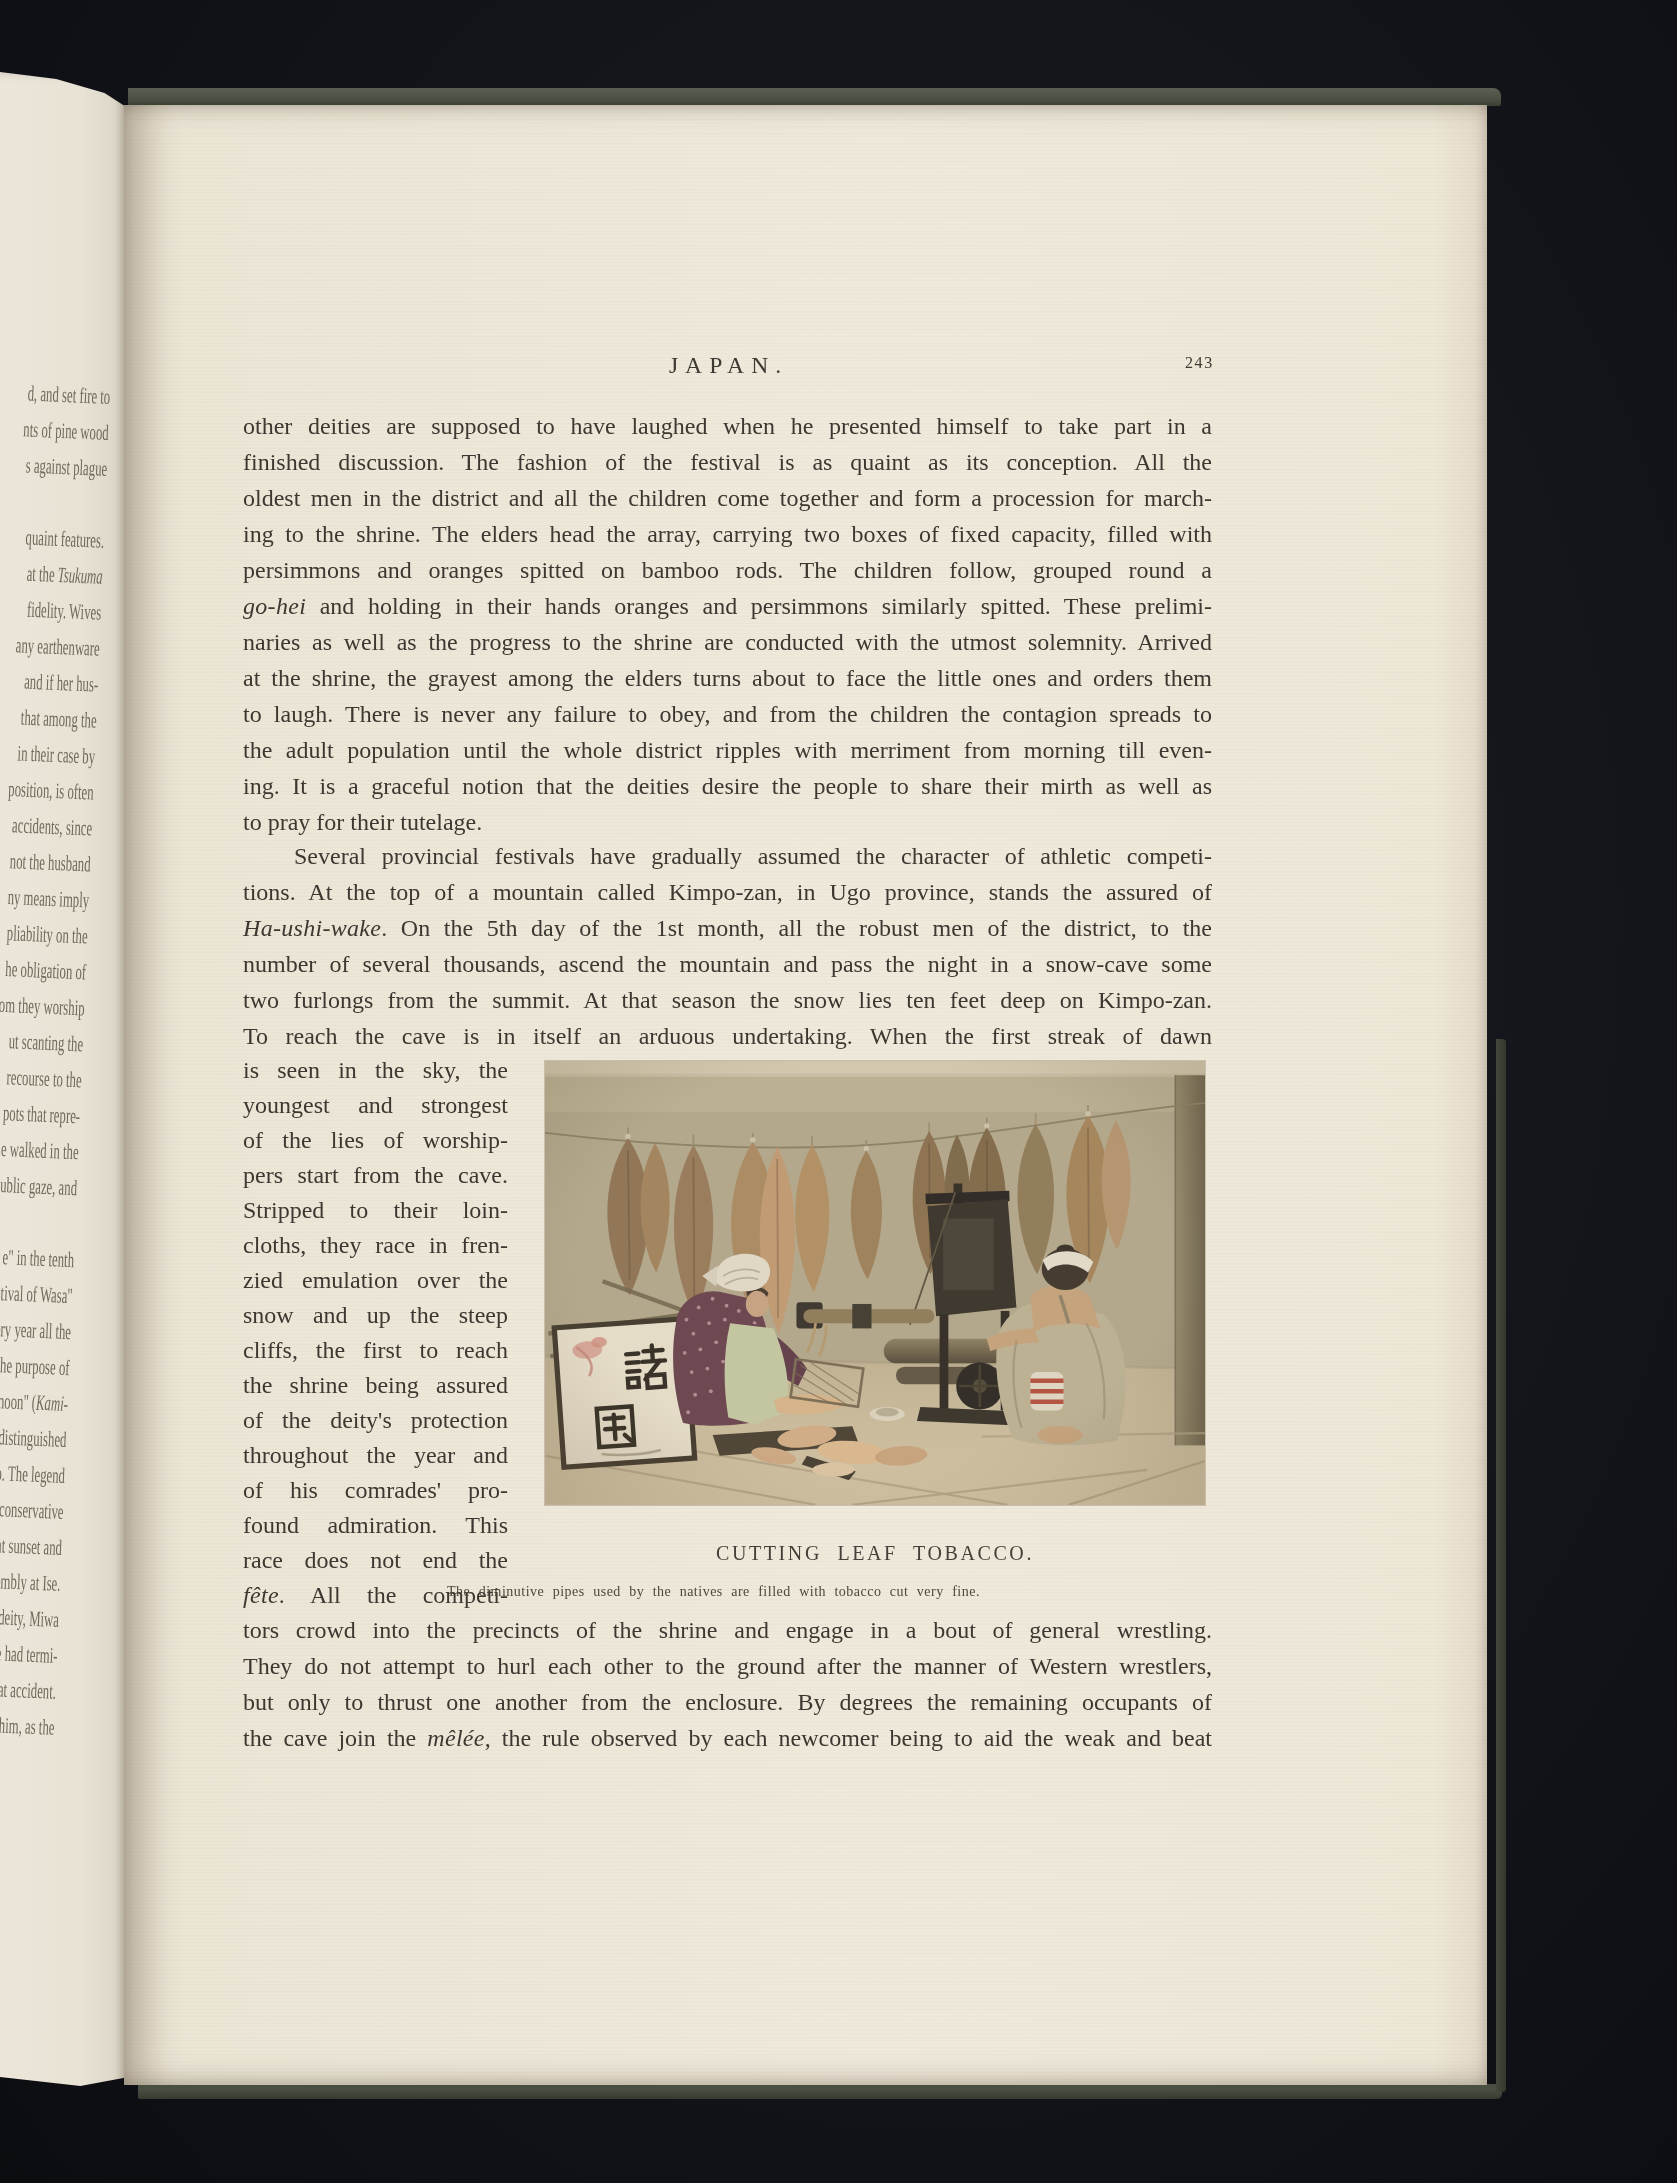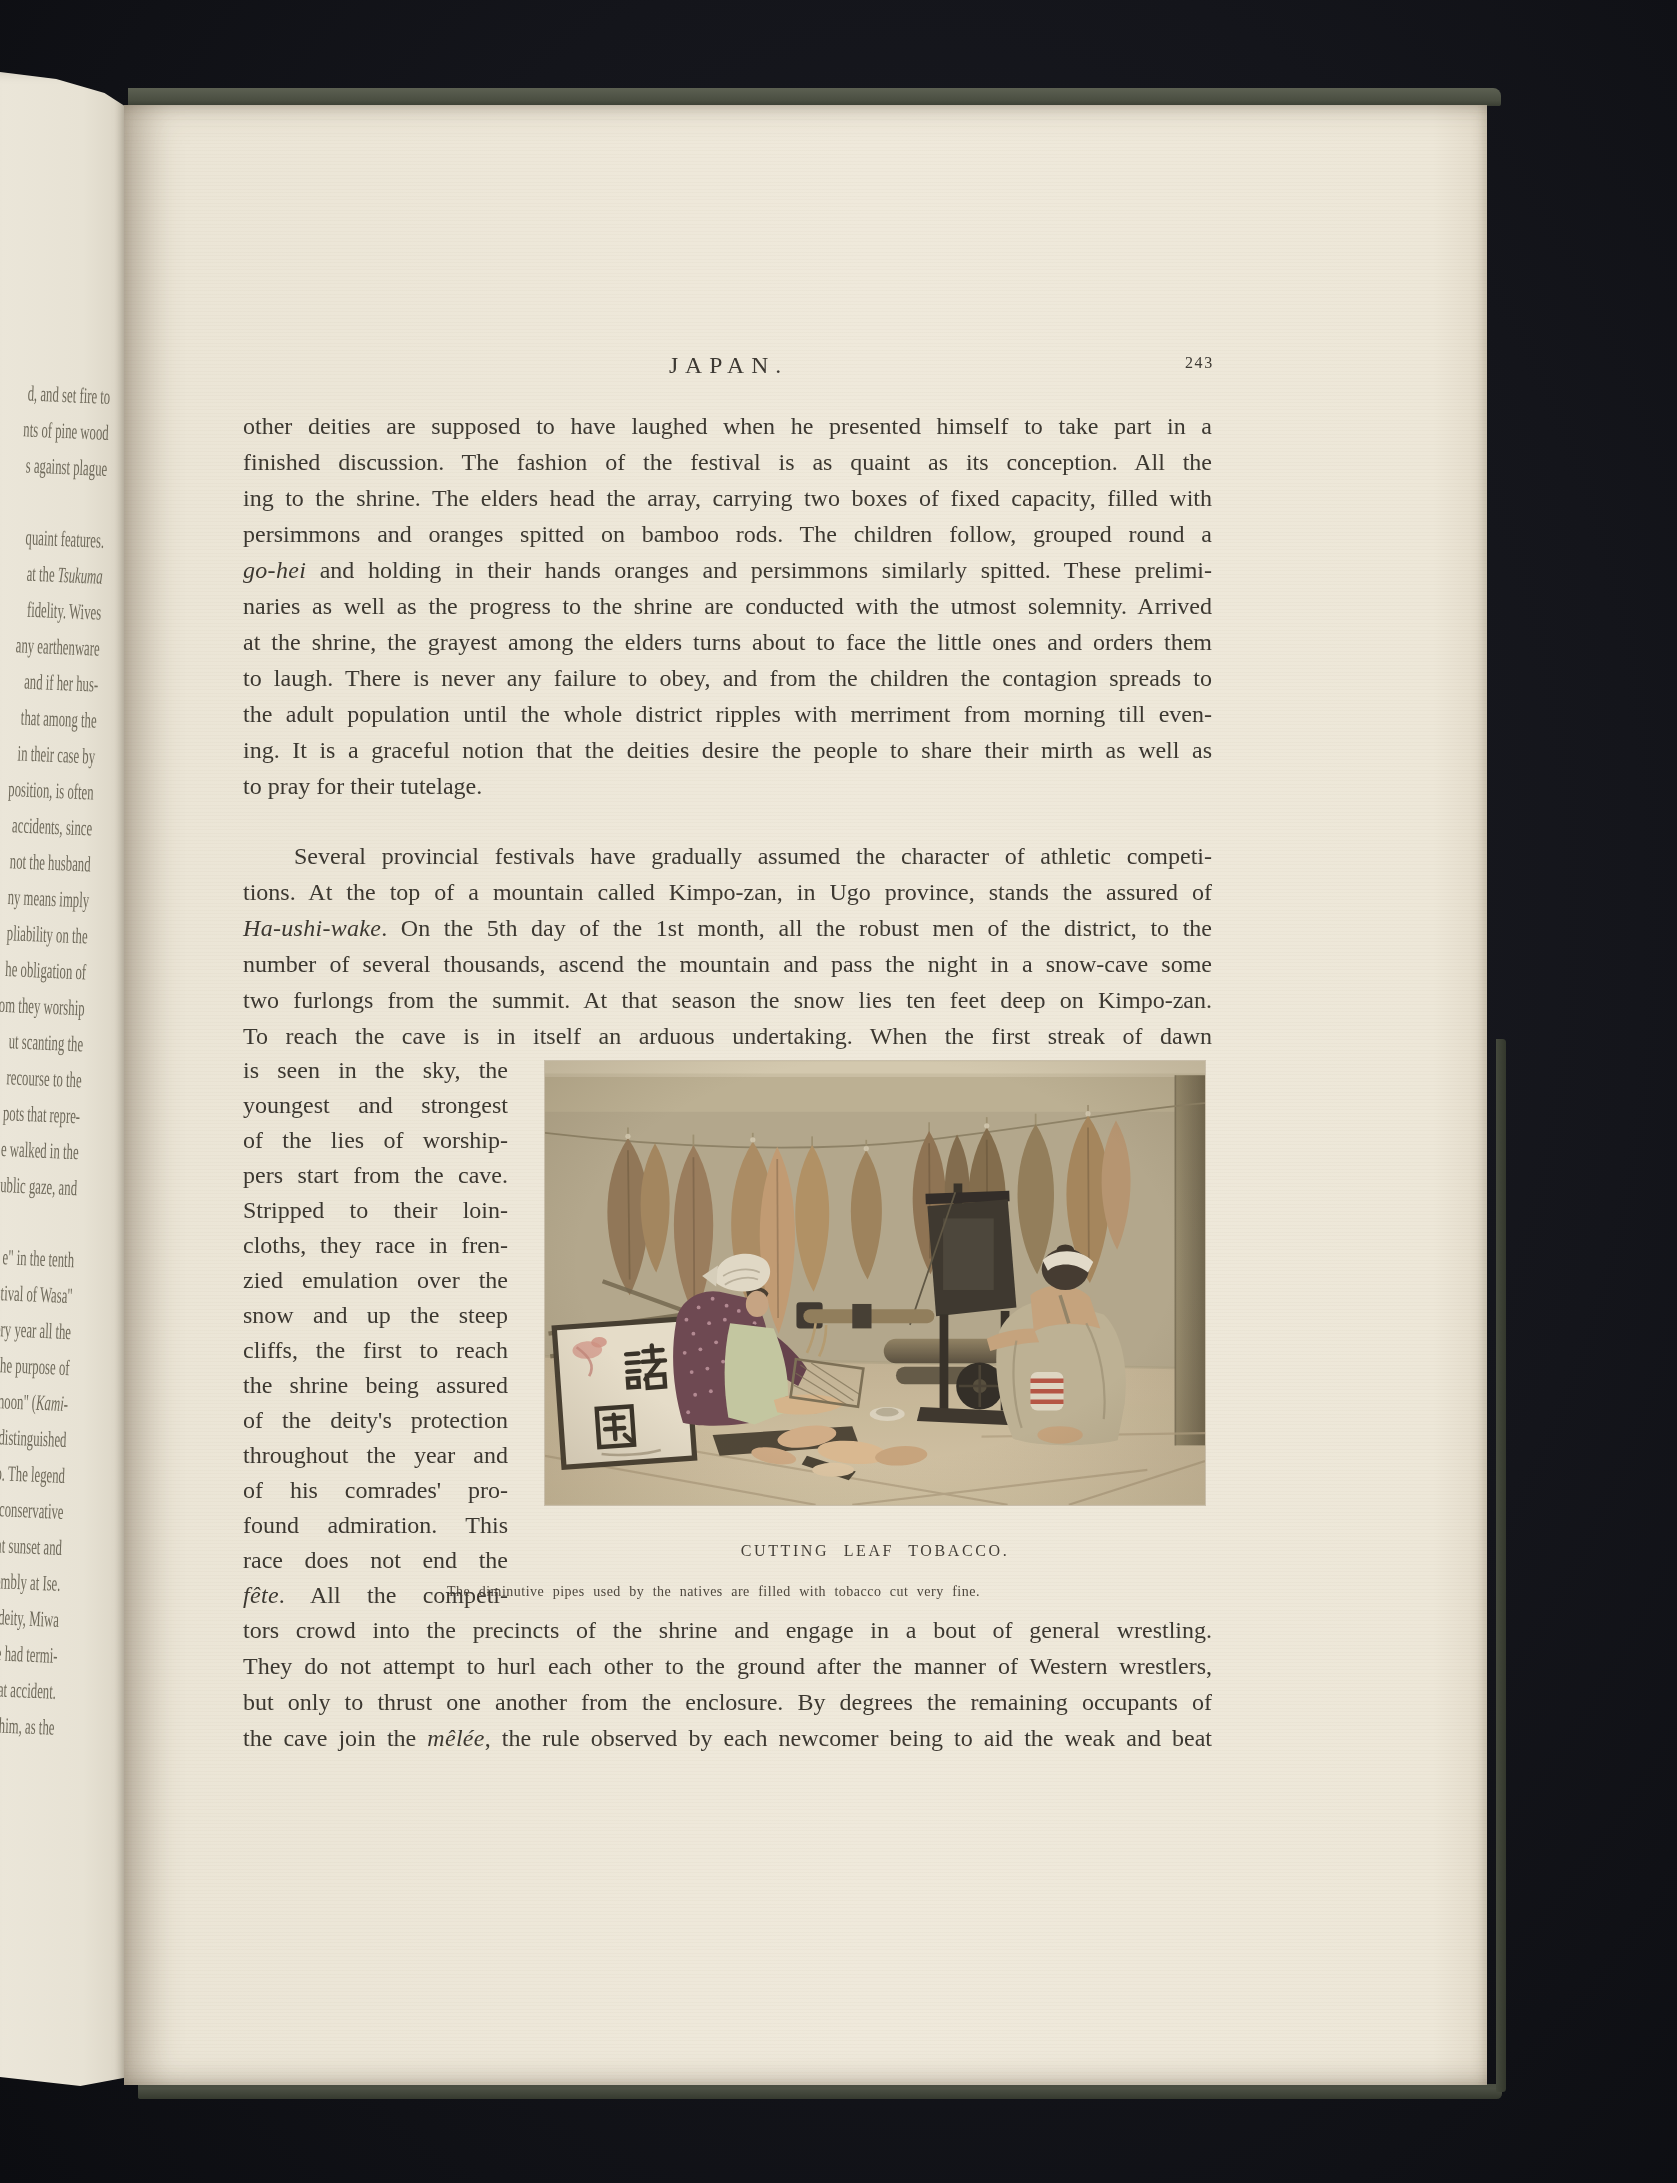--- a/index.html
+++ b/index.html
@@ -53,21 +53,21 @@
   .narrow{top:948px;left:119px;width:265px;line-height:35px;}
   .p3{top:1507px;left:119px;width:969px;line-height:36px;}
 
   
   .photo{position:absolute;left:421px;top:956px;width:660px;height:444px;margin:0;
     outline:0.9px solid rgba(138,118,88,.35);
     box-shadow:0 0 12.2px rgba(120,100,70,.18) inset;}
   .photo svg{display:block;}
 
   .caption{position:absolute;top:1437px;left:421px;width:660px;text-align:center;
-    font-size:16px;letter-spacing:2.6px;word-spacing:7.9px;color:#443f38;}
+    font-size:20px;letter-spacing:2.6px;word-spacing:7.9px;color:#443f38;}
   .subcaption{position:absolute;top:1467px;left:323px;width:856px;
     font-size:14px;letter-spacing:0.5px;word-spacing:4.4px;color:#4d463d;margin-top:12px;}
 </style>
 </head>
 <body>
 
 <div class="stage">
 
   <div class="left-page">
     <div class="lp-text">
@@ -119,20 +119,21 @@
   <div class="page">
 
     <div class="running-head">
       <div class="head-title">JAPAN.</div>
       <div class="page-num">243</div>
     </div>
 
     <div class="para p1">
         <div class="tline">other deities are supposed to have laughed when he presented himself to take part in a</div>
         <div class="tline">finished discussion.  The fashion of the festival is as quaint as its conception.  All the</div>
+        <div class="tline">oldest men in the district and all the children come together and form a procession for march-</div>
         <div class="tline">ing to the shrine.  The elders head the array, carrying two boxes of fixed capacity, filled with</div>
         <div class="tline">persimmons and oranges spitted on bamboo rods.  The children follow, grouped round a</div>
         <div class="tline"><em>go-hei</em> and holding in their hands oranges and persimmons similarly spitted.  These prelimi-</div>
         <div class="tline">naries as well as the progress to the shrine are conducted with the utmost solemnity.  Arrived</div>
         <div class="tline">at the shrine, the grayest among the elders turns about to face the little ones and orders them</div>
         <div class="tline">to laugh.  There is never any failure to obey, and from the children the contagion spreads to</div>
         <div class="tline">the adult population until the whole district ripples with merriment from morning till even-</div>
         <div class="tline">ing.  It is a graceful notion that the deities desire the people to share their mirth as well as</div>
         <div class="tline tlast">to pray for their tutelage.</div>
       </div>

